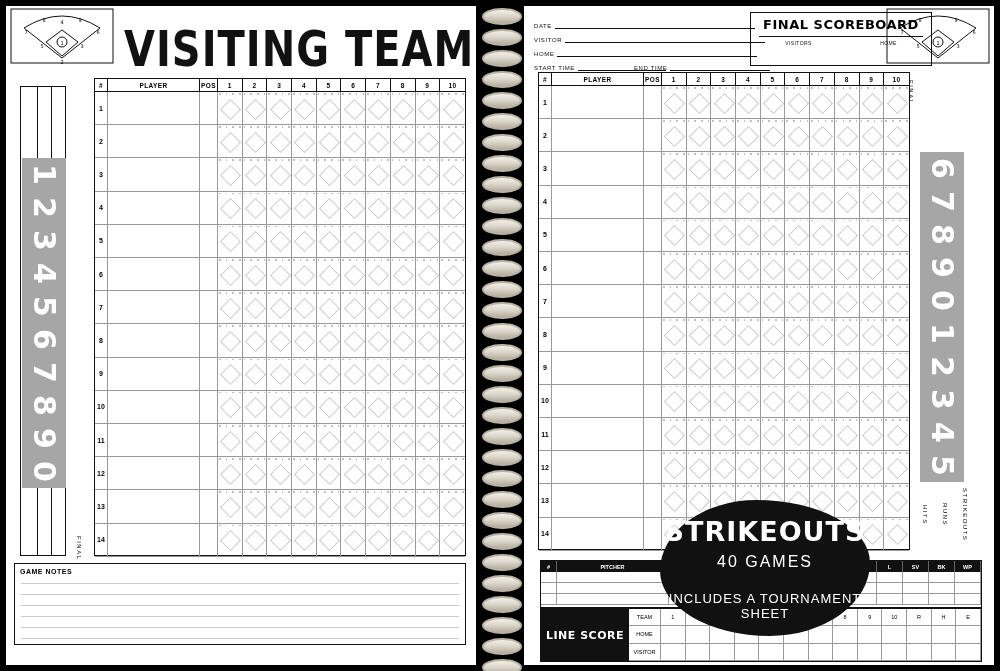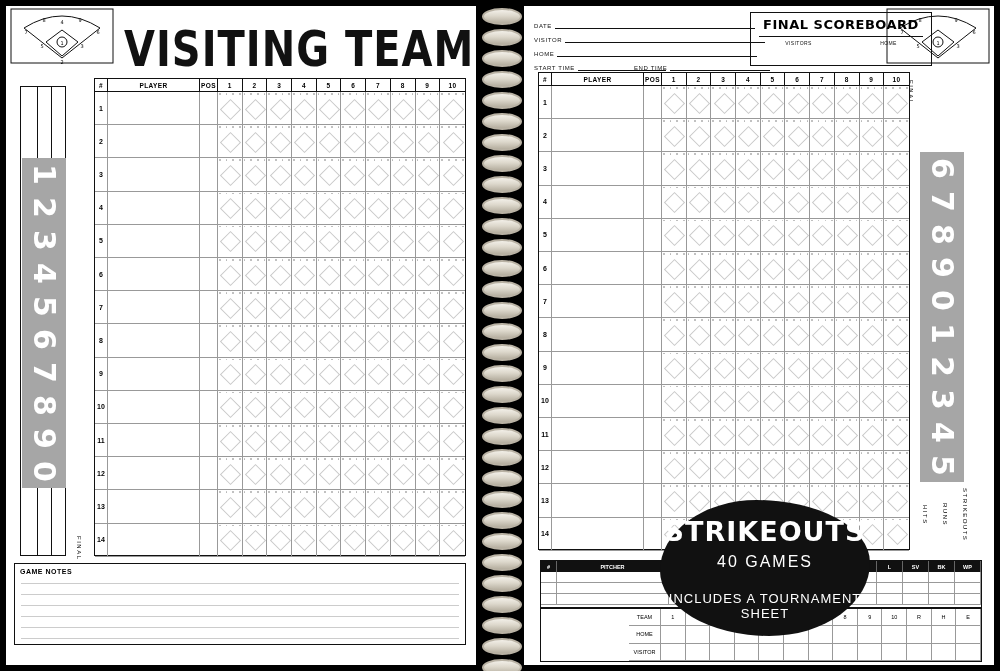--- a/index.html
+++ b/index.html
@@ -3018,20 +3018,21 @@
         <div style="width: 26px;"></div>
         <div style="width: 26px;"></div>
         <div style="width: 26px;"></div>
         <div style="width: 26px;"></div>
         <div style="width: 26px;"></div>
         <div style="width: 26px;"></div>
       </div>
     </div>
 
   <div id="line-score">
+    <div class="ls-left">LINE SCORE</div>
     <div class="ls-grid" id="ls-grid">
         <div class="ls-row">
           <div style="width: 32px;">TEAM</div>
           <div style="width: 24.6154px;">1</div>
           <div style="width: 24.6154px;">2</div>
           <div style="width: 24.6154px;">3</div>
           <div style="width: 24.6154px;">4</div>
           <div style="width: 24.6154px;">5</div>
           <div style="width: 24.6154px;">6</div>
           <div style="width: 24.6154px;">7</div>

